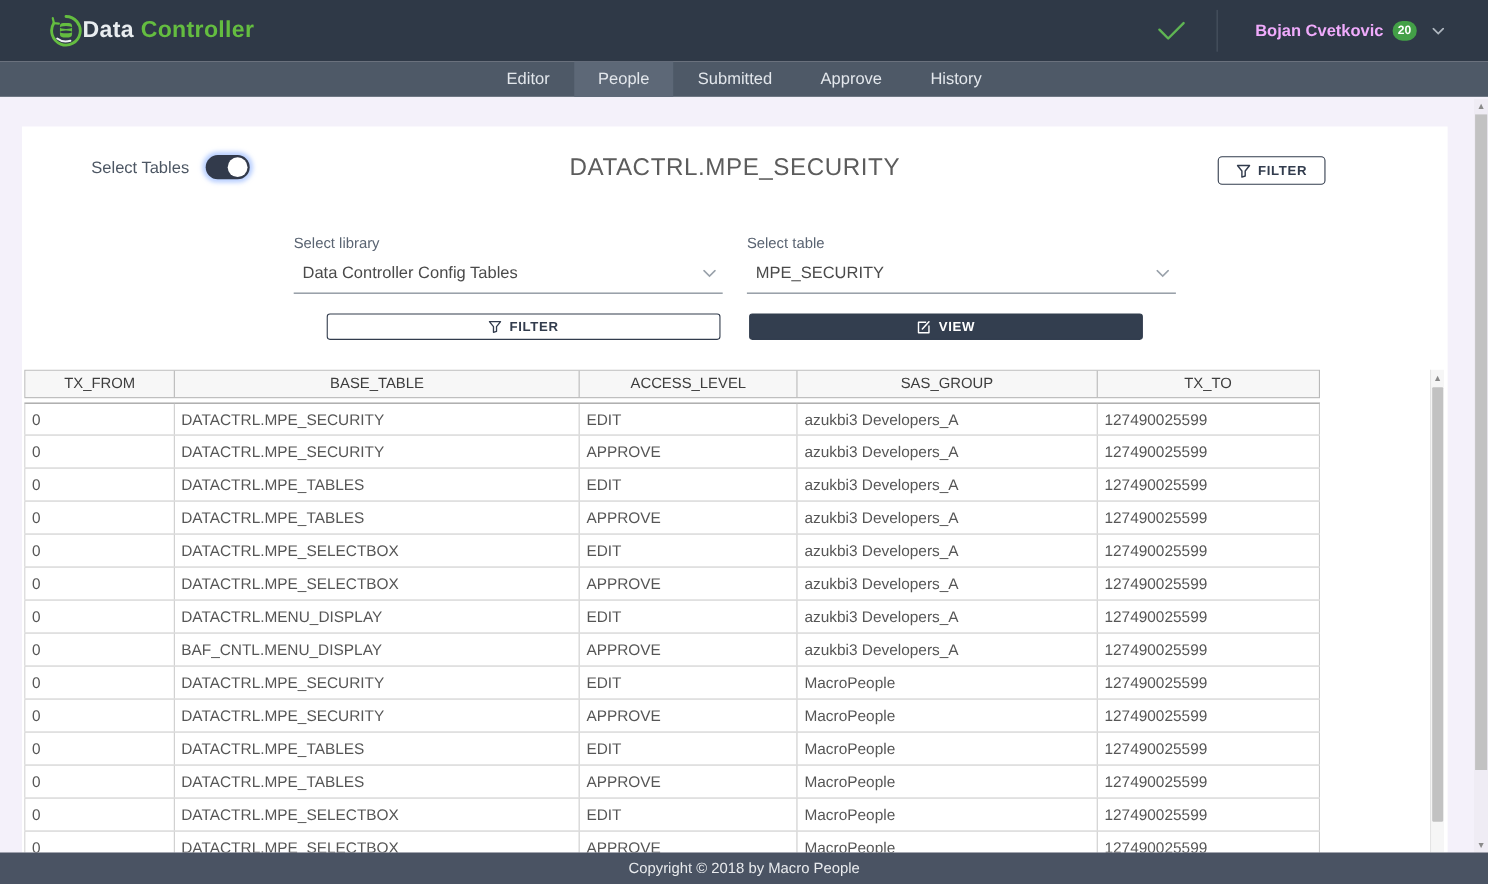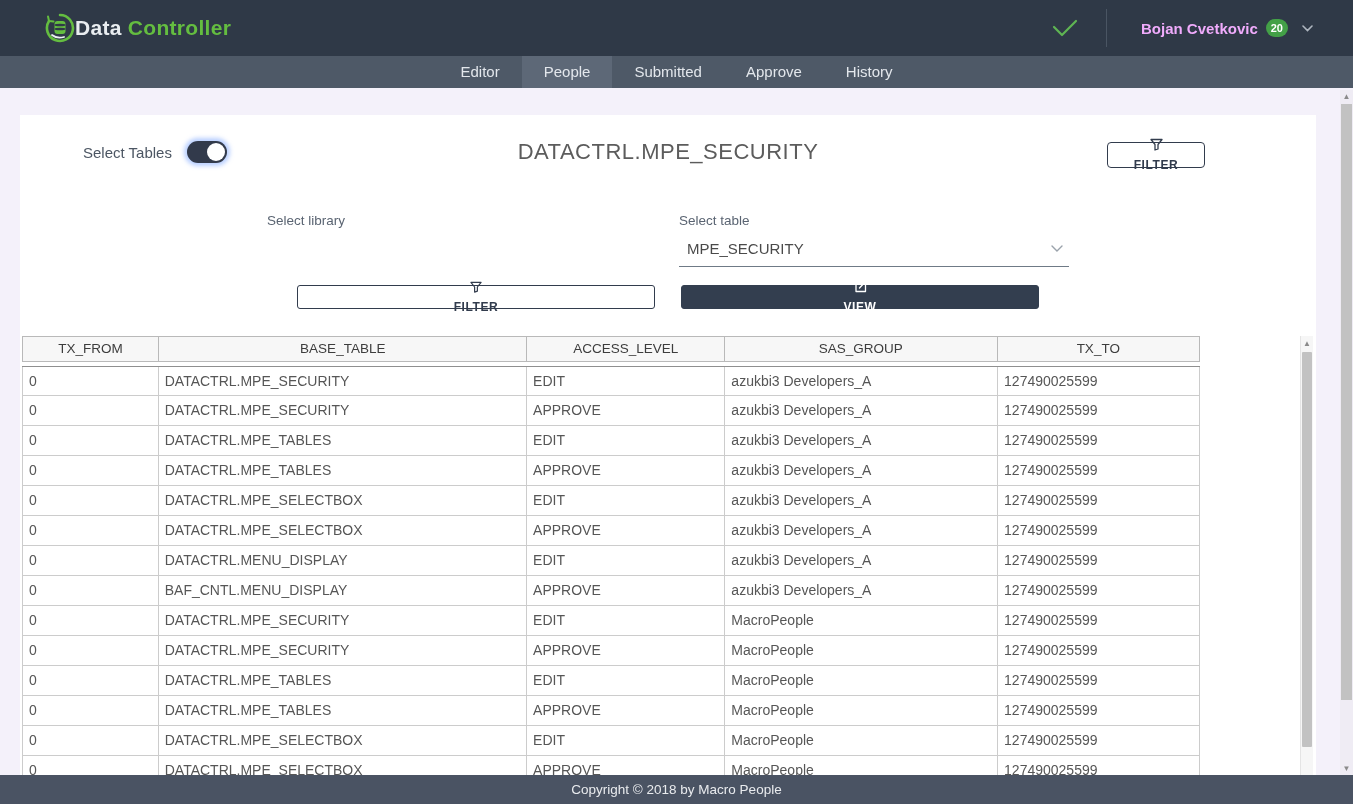--- a/index.html
+++ b/index.html
@@ -63,21 +63,20 @@
   .page-title {
     position:absolute; top:24px; left:0; right:0; text-align:center;
     font-size:22px; color:#5c5c5c; letter-spacing:.5px;
   }
 
   .btn {
     display:flex; align-items:center; justify-content:center; gap:7px;
     font-size:12px; font-weight:bold; letter-spacing:.6px;
     border:1px solid #323c4d; border-radius:3px; background:#fff; color:#323c4d;
     cursor:pointer;
-    flex-direction:column;
   }
   .filter-top-btn { position:absolute; top:27px; right:111px; width:98px; height:26px; border-radius:4px; }
 
   .form-row { position:absolute; top:98px; left:0; right:0; display:flex; justify-content:center; gap:22px; }
   .select-group { width:390px; }
   .select-label { font-size:13.5px; color:#5a6472; margin-bottom:9px; }
   .select-box {
     display:flex; align-items:center; justify-content:space-between;
     border-bottom:1px solid #6f7a86; padding:3px 6px 9px 8px; cursor:pointer;
   }
@@ -194,20 +193,28 @@
       <svg width="13" height="13" viewBox="0 0 13 13">
         <path d="M1 1.5 H12 L8 6.5 V11 L5 12 V6.5 Z" fill="none" stroke="#323c4d" stroke-width="1.3" stroke-linejoin="round"></path>
       </svg>
     </span>
     <span>FILTER</span>
   </button>
 
   <div class="form-row">
     <div class="select-group">
       <div class="select-label">Select library</div>
+      <div class="select-box">
+        <span class="select-value">Data Controller Config Tables</span>
+        <span>
+          <svg width="12" height="8" viewBox="0 0 12 8">
+              <polyline points="1,1 6,6 11,1" fill="none" stroke="#9aa2ab" stroke-width="1.4" stroke-linecap="round"></polyline>
+            </svg>
+        </span>
+      </div>
     </div>
     <div class="select-group">
       <div class="select-label">Select table</div>
       <div class="select-box">
         <span class="select-value">MPE_SECURITY</span>
         <span>
           <svg width="12" height="8" viewBox="0 0 12 8">
               <polyline points="1,1 6,6 11,1" fill="none" stroke="#9aa2ab" stroke-width="1.4" stroke-linecap="round"></polyline>
             </svg>
         </span>

